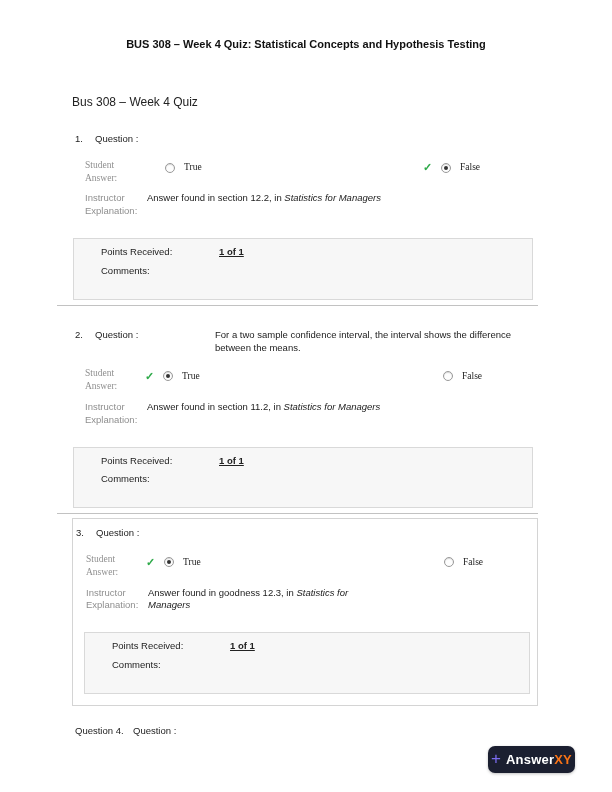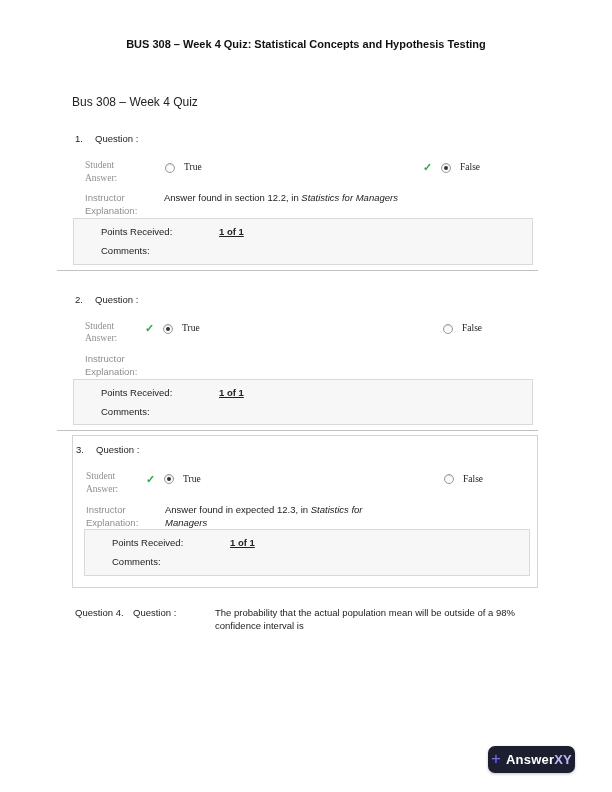--- a/index.html
+++ b/index.html
@@ -32,27 +32,27 @@
   }
   .opt .radio .dot { position:absolute; left:2px; top:2px; width:4px; height:4px;
     border-radius:50%; background:#333; display:none; }
   .opt .radio.selected .dot { display:block; }
   .opt .opt-label { margin-left:9px; color:#222; }
   .opt.no-check { padding-left:14px; }
   .opt-true { margin-left:0; }
   .opt-false { position:absolute; left:338px; top:0; }
 
   .exp-row { display:flex; margin:8px 0 0 85px; }
-  .exp-text { margin-left:19px; color:#222; }
+  .exp-text { margin-left:2px; color:#222; }
   .exp-text.narrow { width:238px; }
   .exp-text.wide { width:330px; }
 
   .points-box {
-    margin:0 0 0 73px; width:458px; background:#f7f7f7;
-    border:1px solid #d9d9d9; padding:7px 0 6px 0;
+    margin:20px 0 0 73px; width:458px; background:#f7f7f7;
+    border:1px solid #d9d9d9; padding:7px 0 21px 0;
   }
   .points-row { display:flex; padding-left:27px; }
   .points-label { width:118px; flex:none; }
   .points-value { font-weight:bold;text-decoration:underline; }
   .comments-row { padding-left:27px; margin-top:6px; }
 
   .sep { margin:5px 0 0 57px; width:481px; border-top:1px solid #c2c2c2; height:0; }
 
   .q3-box {
     margin:4px 0 0 72px; width:466px; border:1px solid #d4d4d4;
@@ -66,21 +66,21 @@
   .q3-box .points-box { margin-left:11px; width:444px; }
 
   .logo-badge {
     position:absolute; right:37px; bottom:19px; width:87px; height:27px;
     background:#1b1f30; border-radius:7px; display:flex; align-items:center;
     justify-content:center; box-shadow:0 1px 3px rgba(0,0,0,0.25);
   }
   .logo-plus { color:#7b6cf0; font-size:17px; font-weight:300; line-height:1;
     margin-right:5px; margin-top:-2px; }
   .logo-word { font-size:13px; font-weight:bold; color:#ffffff; letter-spacing:0.2px; }
-  .logo-accent { color:#c4b5fd; }
+  .logo-accent { color:#f97316; }
 </style>
 </head>
 <body>
 
 <div class="page">
 
   <div class="doc-title">BUS 308 – Week 4 Quiz: Statistical Concepts and Hypothesis Testing</div>
   <div class="doc-subtitle">Bus 308 – Week 4 Quiz</div>
 
   <div class="question">
@@ -113,37 +113,39 @@
       </div>
       <div class="comments-row">Comments:</div>
     </div>
   </div>
   <div class="sep"></div>
 
   <div class="question">
     <div class="q-row">
       <span class="q-num">2.</span>
       <span class="q-label">Question :</span>
+      <span class="q-text">For a two sample confidence interval, the interval shows the difference between the means.</span>
     </div>
     <div class="ans-row">
       <span class="side-label">Student Answer:</span>
       <span class="opt opt-true">
         <span class="check">✓</span>
         <span class="radio selected">
             <span class="dot"></span>
           </span>
         <span class="opt-label">True</span>
       </span>
       <span class="opt opt-false no-check">
         <span class="radio"></span>
         <span class="opt-label">False</span>
       </span>
     </div>
     <div class="exp-row">
       <span class="side-label">Instructor Explanation:</span>
+      <span class="exp-text wide"><span>Answer found in section 11.2, in </span><i>Statistics for Managers</i></span>
     </div>
     <div class="points-box">
       <div class="points-row">
         <span class="points-label">Points Received:</span>
         <span class="points-value">1 of 1</span>
       </div>
       <div class="comments-row">Comments:</div>
     </div>
   </div>
   <div class="sep"></div>
@@ -163,37 +165,36 @@
             </span>
           <span class="opt-label">True</span>
         </span>
         <span class="opt opt-false no-check">
           <span class="radio"></span>
           <span class="opt-label">False</span>
         </span>
       </div>
       <div class="exp-row">
         <span class="side-label">Instructor Explanation:</span>
-        <span class="exp-text narrow"><span>Answer found in expected 12.3, in </span><i>Statistics for Managers</i></span>
+        <span class="exp-text narrow"><span>Answer found in goodness 12.3, in </span><i>Statistics for Managers</i></span>
       </div>
       <div class="points-box">
         <div class="points-row">
           <span class="points-label">Points Received:</span>
           <span class="points-value">1 of 1</span>
         </div>
         <div class="comments-row">Comments:</div>
       </div>
     </div>
   </div>
 
   <div class="question" style="margin-top:19px;">
     <div class="q-row">
       <span class="q-num wide">Question 4.</span>
       <span class="q-label narrow">Question :</span>
-      <span class="q-text">The probability that the actual population mean will be outside of a 98% confidence interval is</span>
     </div>
   </div>
 
   <div class="logo-badge">
     <span class="logo-plus">+</span>
     <span class="logo-word"><span>Answer</span><span class="logo-accent">XY</span></span>
   </div>
 
 </div>
 

